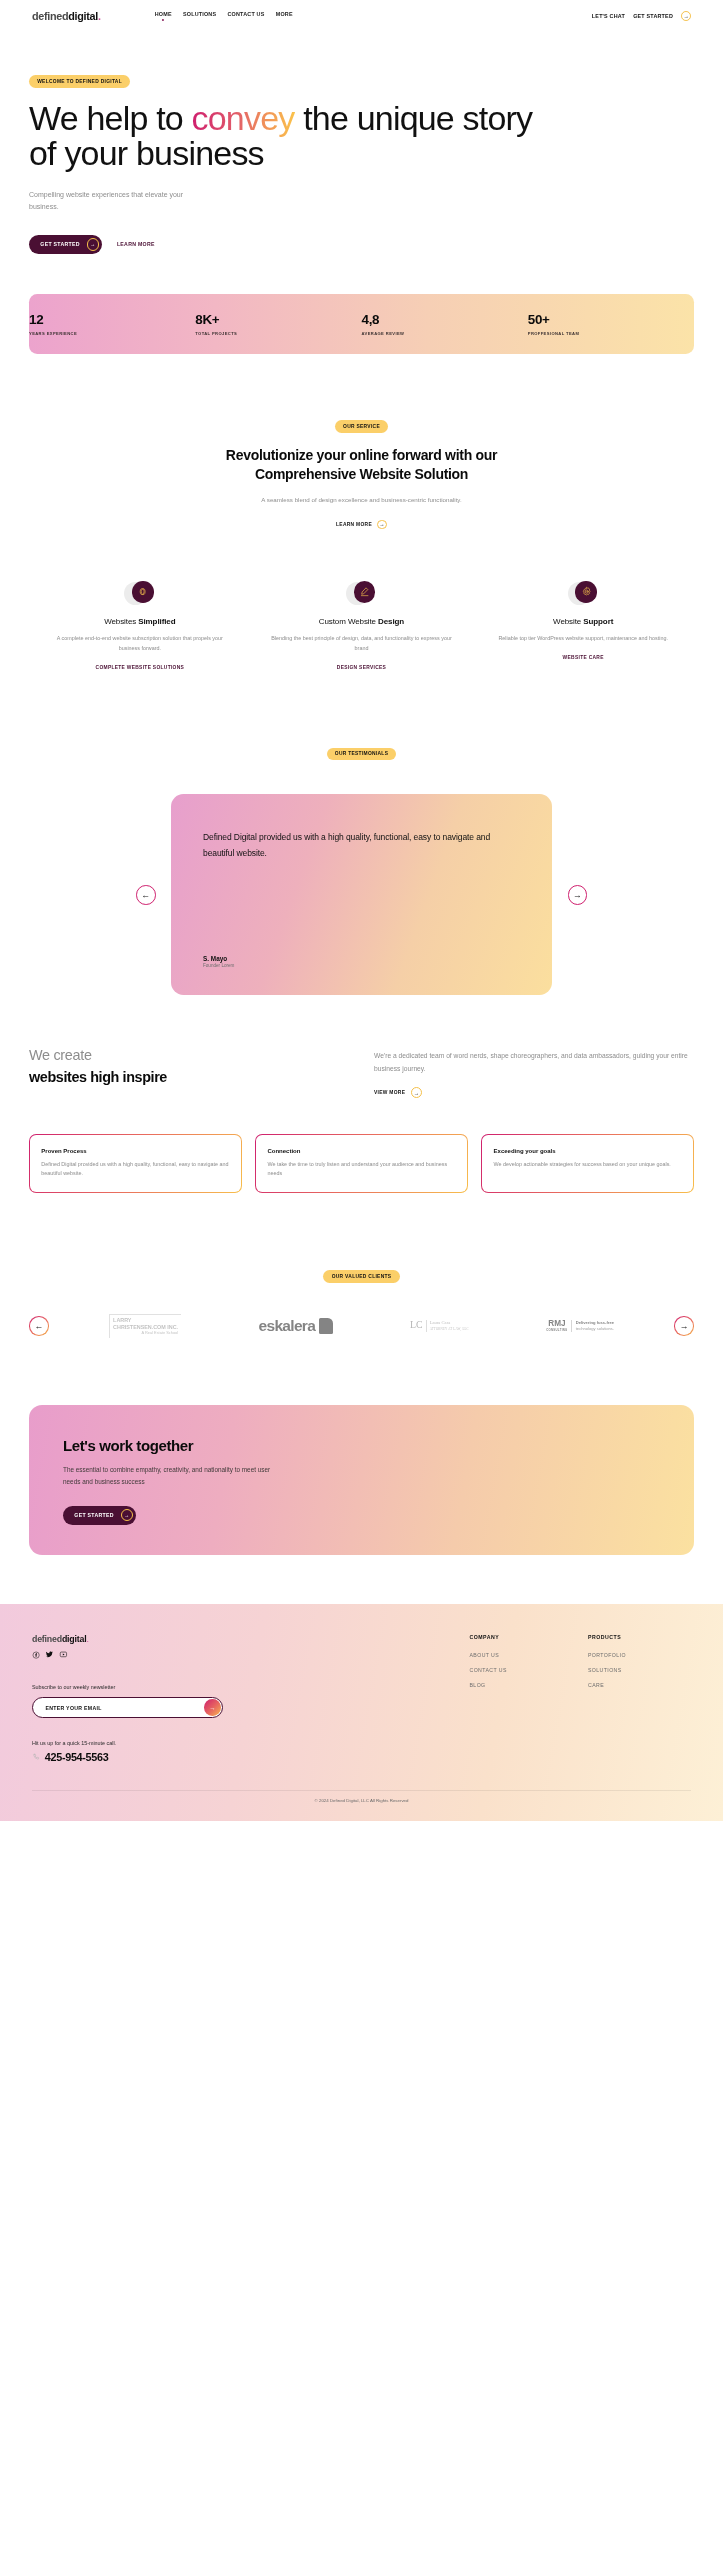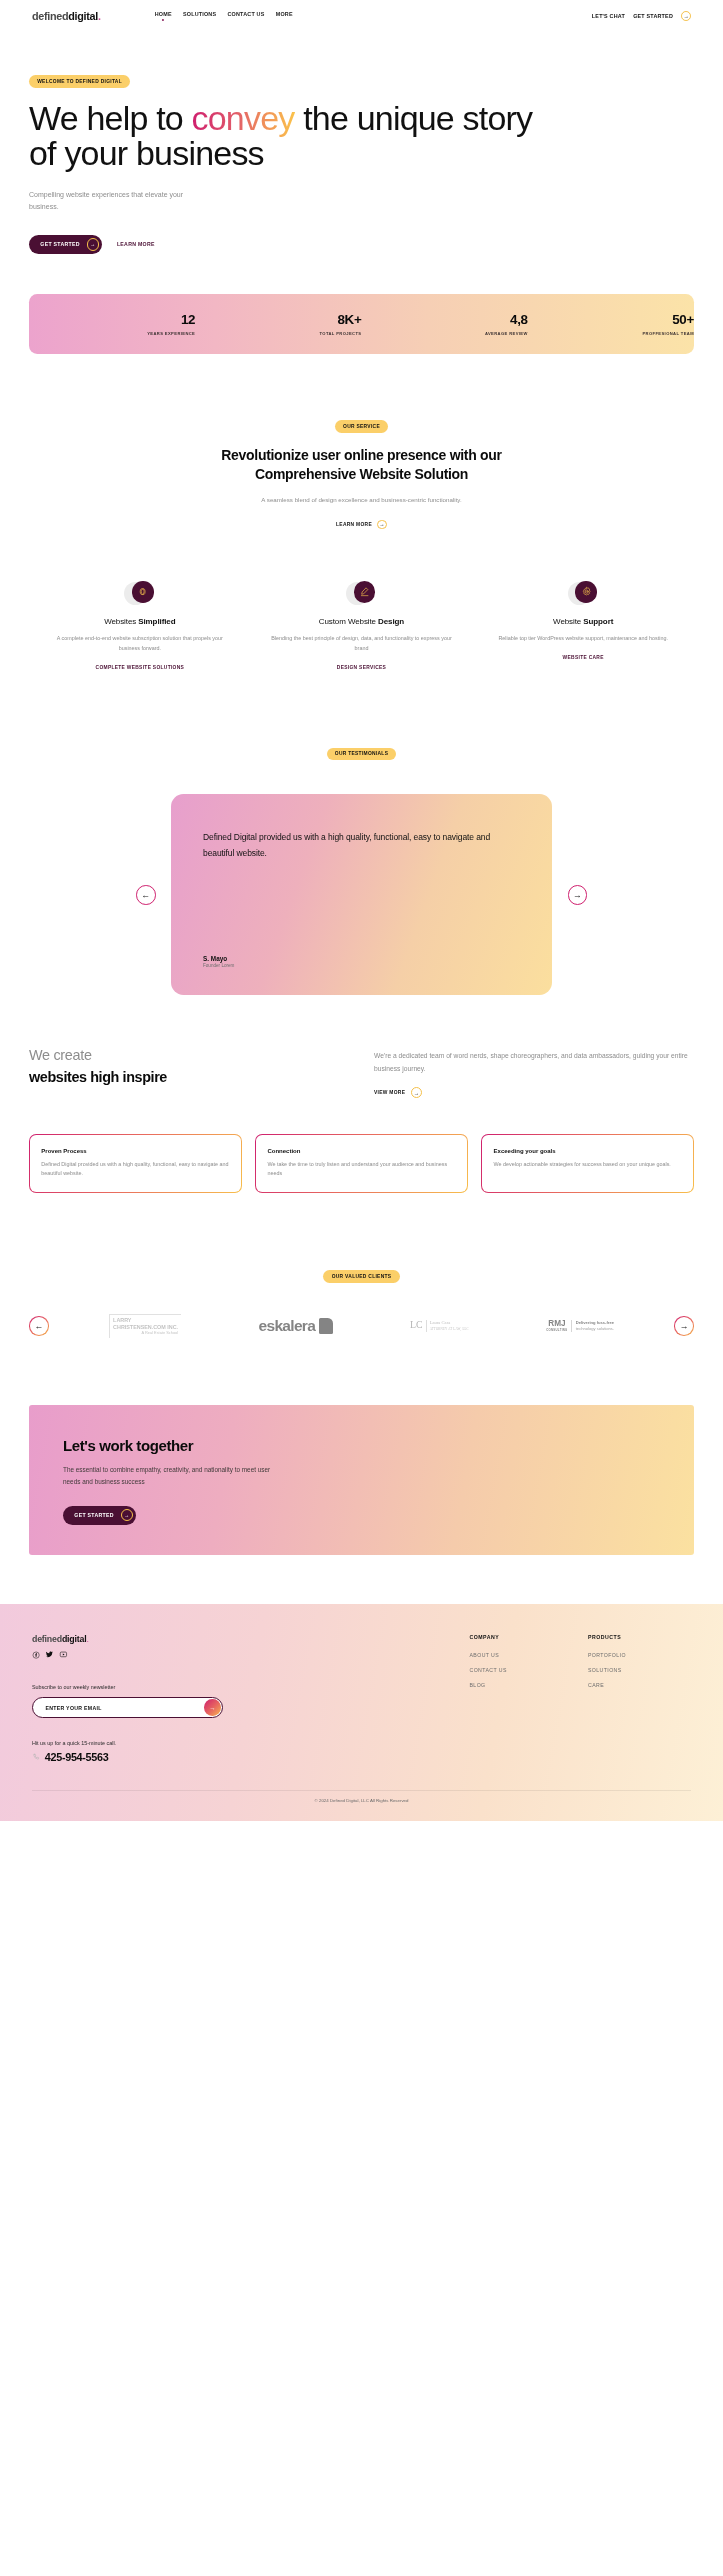--- a/index.html
+++ b/index.html
@@ -152,21 +152,21 @@
   
   .stats {
     margin-top: 40px;
     border-radius: 8.2px;
     background: linear-gradient(90deg, #eca3cd 0%, #f2b7c4 28%, #f6cfb5 60%, #fbe3a8 100%);
     height: 60px;
     display: grid;
     grid-template-columns: repeat(4, 1fr);
     align-items: center;
   }
-  .stat { text-align: right; }
+  .stat { text-align: left; }
   .stat .num {
     font-size: 13.4px;
     font-weight: 800;
     letter-spacing: -0.3px;
     color: #0b0b0b;
   }
   .stat .lbl {
     margin-top: 4.6px;
     font-size: 4.1px;
     font-weight: 700;
@@ -404,21 +404,21 @@
   .cl-lc .txt em { display:block; font-size:3.1px; font-style:normal; letter-spacing:0.2px;}
   .cl-rmj { display:flex; align-items:center; gap:3.6px; }
   .cl-rmj .r1 { font-size: 8.2px; font-weight: 800; color:#6f6f6f; line-height:1; }
   .cl-rmj .r1 small { display:block; font-size:2.8px; font-weight:600; letter-spacing:0.3px;}
   .cl-rmj .r2 { font-size: 4.1px; color:#8f8f8f; line-height:1.45; border-left:0.5px solid #d0d0d0; padding-left:3.6px; text-align:left;}
   .cl-rmj .r2 b { color:#6f6f6f; }
 
   
   .worktog {
     margin-top: 67px;
-    border-radius: 3px;
+    border-radius: 13px;
     background: linear-gradient(100deg, #e89dcb 0%, #eeadc0 30%, #f5cbab 65%, #fbe1a0 100%);
     padding: 32px 34px 30px;
     min-height: 144px;
   }
   .worktog h2 {
     font-size: 15px;
     font-weight: 800;
     letter-spacing: -0.4px;
     color: #0b0b0b;
   }
@@ -565,21 +565,21 @@
       </div>
       <div class="stat">
         <div class="num">50+</div>
         <div class="lbl">PROFFESIONAL TEAM</div>
       </div>
     </div>
   </section>
 
   <section class="container our-service section-center">
     <span class="pill">OUR SERVICE</span>
-    <h2 class="sec-title" style="max-width:330px;margin-left:auto;margin-right:auto;">Revolutionize user online presence with our Comprehensive Website Solution</h2>
+    <h2 class="sec-title" style="max-width:330px;margin-left:auto;margin-right:auto;">Revolutionize your online forward with our Comprehensive Website Solution</h2>
     <p class="sec-sub" style="max-width:201px;margin-left:auto;margin-right:auto;">A seamless blend of design excellence and business-centric functionality.</p>
     <div class="learn-inline">
       <span>LEARN MORE</span>
       <span class="circ-arrow">→</span>
     </div>
 
     <div class="services">
 
       <div class="svc">
         <div class="svc-ico-wrap">

